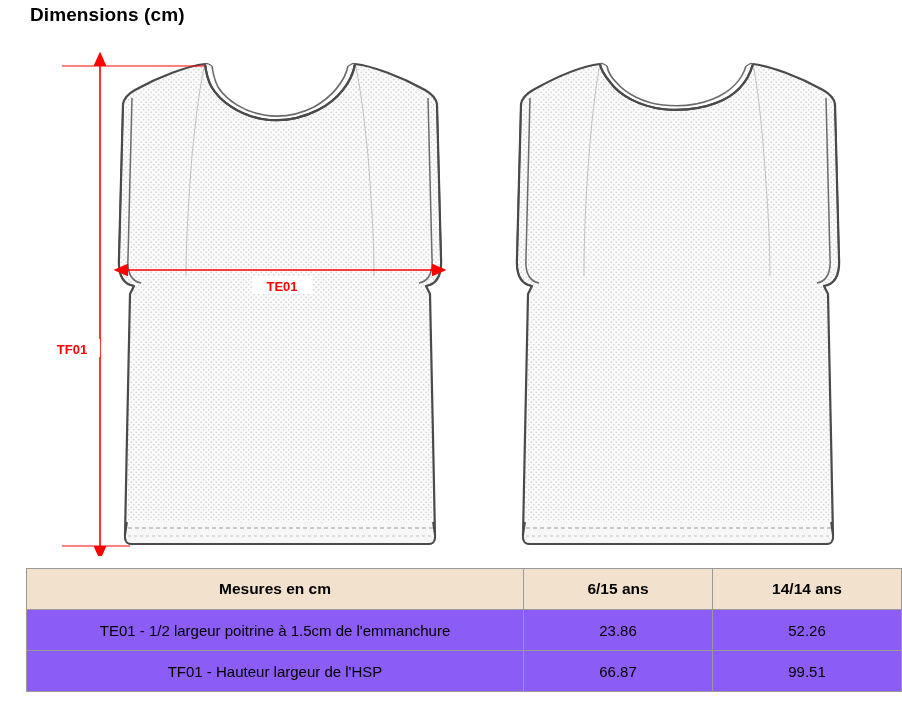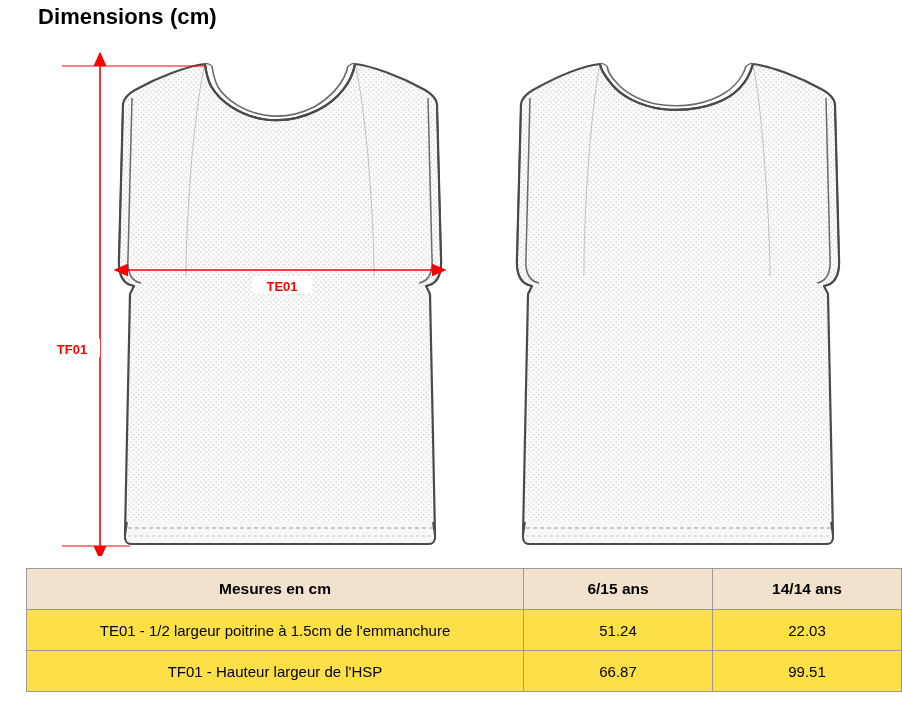--- a/index.html
+++ b/index.html
@@ -10,23 +10,23 @@
   body {
     width: 902px;
     height: 719px;
     position: relative;
     font-family: "Liberation Sans", sans-serif;
     color: #000000;
     overflow: hidden;
   }
   #page-title {
     position: absolute;
-    left: 38px;
+    left: 30px;
     top: 4px;
-    font-size: 22px;
+    font-size: 19px;
     font-weight: bold;
     letter-spacing: 0.1px;
   }
   #diagram-area {
     position: absolute;
     left: 0;
     top: 36px;
     width: 746px;
     height: 520px;
   }
@@ -49,21 +49,21 @@
     text-align: center;
     vertical-align: middle;
     padding: 0 6px;
   }
   #measure-table thead th {
     background: #f2e2cd;
     font-weight: bold;
     font-size: 15.5px;
   }
   #measure-table tbody td {
-    background: #fde047;
+    background: #8b5cf6;
     font-weight: normal;
   }
   .col-label { width: 484px; }
   .col-size  { width: 176px; }
   .dim-label {
     font-family: "Liberation Sans", sans-serif;
     font-size: 13px;
     font-weight: bold;
     fill: #ff0000;
   }
@@ -216,22 +216,22 @@
   <thead>
     <tr>
       <th class="col-label">Mesures en cm</th>
       <th class="col-size">6/15 ans</th>
       <th class="col-size">14/14 ans</th>
     </tr>
   </thead>
   <tbody>
     <tr>
       <td>TE01 - 1/2 largeur poitrine à 1.5cm de l'emmanchure</td>
-      <td>51.24</td>
-      <td>22.03</td>
+      <td>23.86</td>
+      <td>52.26</td>
     </tr>
     <tr>
       <td>TF01 - Hauteur largeur de l'HSP</td>
       <td>66.87</td>
       <td>99.51</td>
     </tr>
   </tbody>
 </table>
 
 </body></html>

